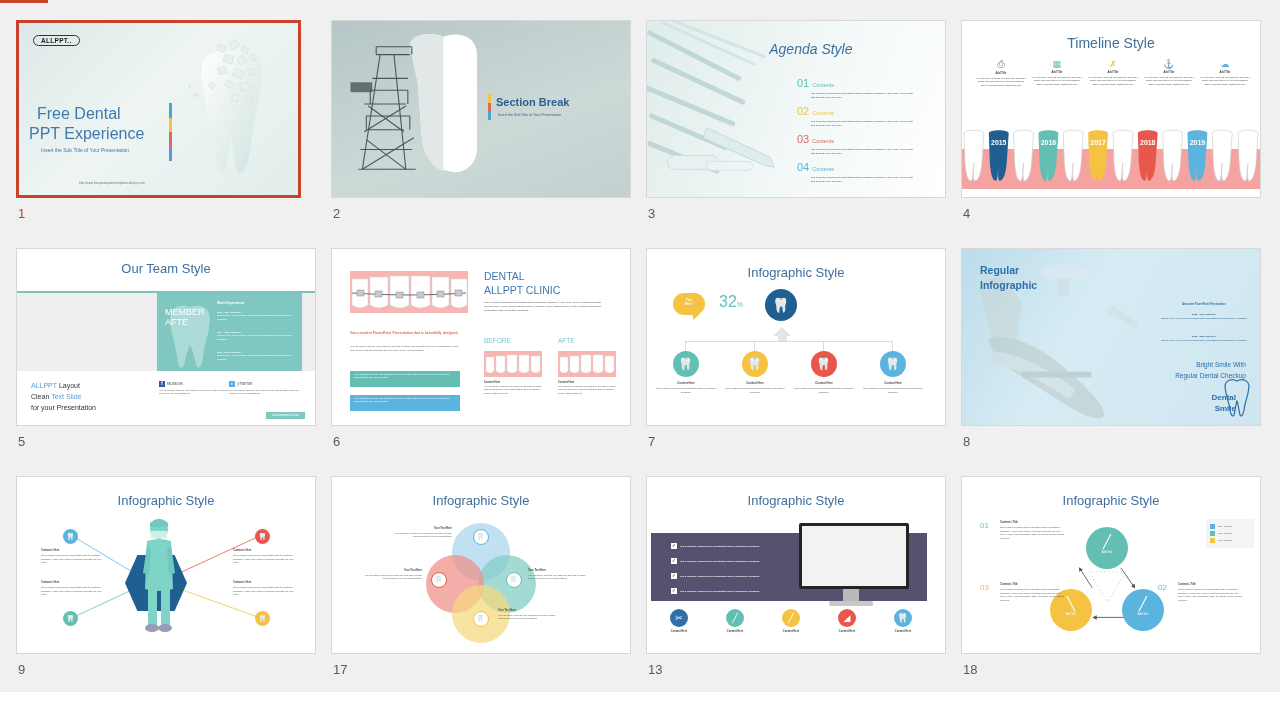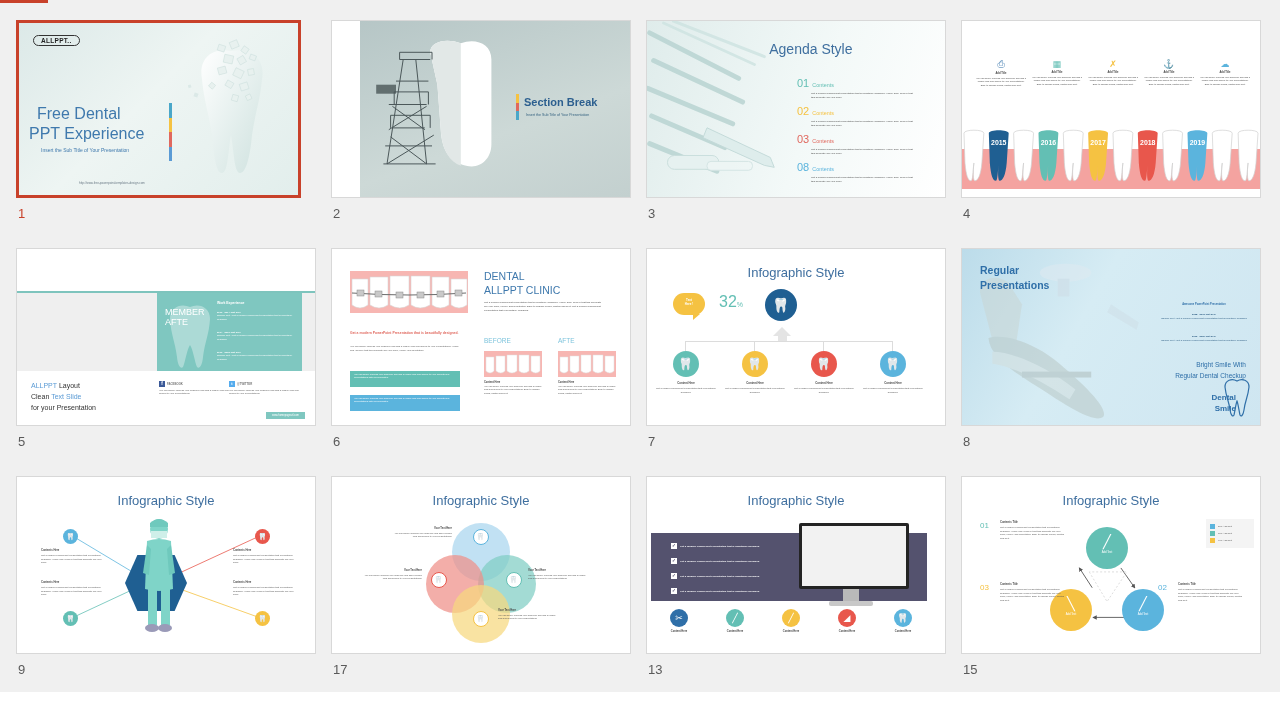--- a/index.html
+++ b/index.html
@@ -71,29 +71,29 @@
   .s1-t2 { position: absolute; left: 10px; top: 102px; font-size: 16px; color: #3f79ad; }
   .s1-sub { position: absolute; left: 22px; top: 124px; font-size: 5px; color: #3f79ad; }
   .s1-bars { position: absolute; left: 150px; top: 80px; width: 3px; height: 58px; }
   .s1-bars i { display: block; height: 25%; width: 100%; }
   .s1-url { position: absolute; left: 60px; top: 158px; font-size: 3px; color: #6a7a86; }
   .tooth1 {
     position: absolute; right: 24px; top: 16px; width: 86px; height: 140px;
   }
 
   
-  .s2 { background: linear-gradient(160deg,#b6c6c6 0%,#cdd9d7 60%,#c3d0cf 100%); margin-left: 28px; }
+  .s2 { background: linear-gradient(160deg,#b6c6c6 0%,#cdd9d7 60%,#c3d0cf 100%); }
   .s2-title { position: absolute; left: 164px; top: 75px; font-size: 11px; font-weight: bold; color: #2c5f8f; }
   .s2-sub { position: absolute; left: 166px; top: 92px; font-size: 3.6px; color: #33607f; }
   .s2-bars { position: absolute; left: 156px; top: 73px; width: 3px; height: 26px; }
   .s2-bars i { display: block; height: 33.33%; width: 100%; }
 
   
   .s3 { background: linear-gradient(110deg,#dfeceb 0%,#f3f9f8 55%,#ffffff 100%); }
-  .s3-ttl { left: 20%; top: 20px; width: 70%; text-align: center; font-size: 14px; }
+  .s3-ttl { left: 20%; top: 20px; width: 70%; text-align: center; font-size: 14px; font-style: italic; }
   .ag-row { position: absolute; left: 150px; }
   .ag-num { font-size: 11px; font-weight: 300; }
   .ag-lbl { font-size: 5.4px; margin-left: 3px; }
   .ag-body { font-size: 2.5px; line-height: 1.5; color: #4a4a4a; width: 105px; margin-top: 1px; margin-left: 14px; }
 
   
   .s4 { background: #ffffff; }
   .s4-ttl { top: 14px; font-size: 14px; }
   .tl-col { position: absolute; width: 50px; text-align: center; }
   .tl-icon { font-size: 9px; margin-bottom: 2px; }
@@ -309,31 +309,32 @@
         </div>
         <div class="ag-row" style="top:80px">
           <span class="ag-num" style="color:#f5c242">02</span><span class="ag-lbl" style="color:#f5c242">Contents</span>
           <div class="ag-body">Get a modern PowerPoint  Presentation that is beautifully designed. I hope and I believe that this Template will your Time.</div>
         </div>
         <div class="ag-row" style="top:108px">
           <span class="ag-num" style="color:#e0685e">03</span><span class="ag-lbl" style="color:#e0685e">Contents</span>
           <div class="ag-body">Get a modern PowerPoint  Presentation that is beautifully designed. I hope and I believe that this Template will your Time.</div>
         </div>
         <div class="ag-row" style="top:136px">
-          <span class="ag-num" style="color:#5bb4dd">08</span><span class="ag-lbl" style="color:#5bb4dd">Contents</span>
+          <span class="ag-num" style="color:#5bb4dd">04</span><span class="ag-lbl" style="color:#5bb4dd">Contents</span>
           <div class="ag-body">Get a modern PowerPoint  Presentation that is beautifully designed. I hope and I believe that this Template will your Time.</div>
         </div>
       </div>
     </div>
     <div class="slide-number">3</div>
   </div>
 
   <div class="cell wide">
     <div class="thumb">
       <div class="canvas s4">
+        <div class="ttl s4-ttl">Timeline Style</div>
 
         <div class="tl-col" style="left:14px;top:38px">
           <div class="tl-icon" style="color:#2f6fa8">⎙</div>
           <div class="tl-h">Add Title</div>
           <div class="tl-b">You can simply impress your audience and add a unique zing and appeal to your Presentations. Easy to change colors, photos and Text.</div>
         </div>
         <div class="tl-col" style="left:70px;top:38px">
           <div class="tl-icon" style="color:#63bfb4">▦</div>
           <div class="tl-h">Add Title</div>
           <div class="tl-b">You can simply impress your audience and add a unique zing and appeal to your Presentations. Easy to change colors, photos and Text.</div>
@@ -381,20 +382,21 @@
           </g>
         </svg>
       </div>
     </div>
     <div class="slide-number">4</div>
   </div>
 
   <div class="cell wide">
     <div class="thumb">
       <div class="canvas s5">
+        <div class="ttl s5-ttl">Our Team Style</div>
         <div class="s5-rule"></div>
         <div class="s5-gray"></div>
         <div class="s5-teal"></div>
         <svg viewBox="0 0 50 70" style="position:absolute;left:148px;top:52px;width:50px;height:70px;opacity:.35">
           <path d="M5 18 C5 6 16 2 25 6 C34 2 45 6 45 18 C44 34 40 40 38 56 C37 66 34 68 32 66 C30 62 28 48 25 44 C22 48 20 62 18 66 C16 68 13 66 12 56 C10 40 6 34 5 18 Z" fill="#ffffff"></path>
         </svg>
         <div class="s5-mn">
           <span>MEMBER</span><br>
           <span>AFTE</span>
         </div>
@@ -561,21 +563,21 @@
           <path d="M18 46 C14 30 34 24 46 34 L60 56 L54 96 L30 92 Z" fill="#c9d6d4"></path>
           <path d="M26 90 C40 86 70 92 98 116 C126 140 148 162 142 170 C134 176 110 162 86 146 C58 128 28 112 26 90 Z" fill="#b9c8c6"></path>
           <path d="M30 104 C52 104 86 120 114 142 L108 152 C78 132 48 118 30 116 Z" fill="#d3dedd"></path>
           <ellipse cx="104" cy="24" rx="26" ry="9" fill="#dfeaf1"></ellipse>
           <rect x="96" y="30" width="12" height="18" fill="#cfdde6"></rect>
           <path d="M150 56 L178 74 L176 82 L146 64 Z" fill="#cfe0e8"></path>
           <rect x="60" y="124" width="70" height="6" fill="#aebcbb"></rect>
         </svg>
         <div class="s8-t1">
           <span>Regular</span><br>
-          <span>Presentations</span>
+          <span>Infographic</span>
         </div>
         <div class="s8-h">Awesome PowerPoint  Presentation</div>
         <div class="s8-blk" style="top:64px">
           <b>2008 - 2012  Text here</b>
           <div>Sample Text : Get a modern PowerPoint  Presentation that is beautifully designed</div>
         </div>
         <div class="s8-blk" style="top:86px">
           <b>2012 - 2020  Text here</b>
           <div>Sample Text : Get a modern PowerPoint  Presentation that is beautifully designed</div>
         </div>
@@ -770,16 +772,16 @@
           <span>Get a modern PowerPoint  Presentation that is beautifully designed. I hope and I believe that this Template will your Time, Money and Reputation. Easy to change colors, photos and Text.</span>
         </div>
 
         <div class="leg">
           <div><span style="background:#5bb4dd"></span><i style="font-style:normal">80% Add Text</i></div>
           <div><span style="background:#63bfb4"></span><i style="font-style:normal">60% Add Text</i></div>
           <div><span style="background:#f5c242"></span><i style="font-style:normal">40% Add Text</i></div>
         </div>
       </div>
     </div>
-    <div class="slide-number">15</div>
+    <div class="slide-number">18</div>
   </div>
 
 </div>
 
 </body></html>

